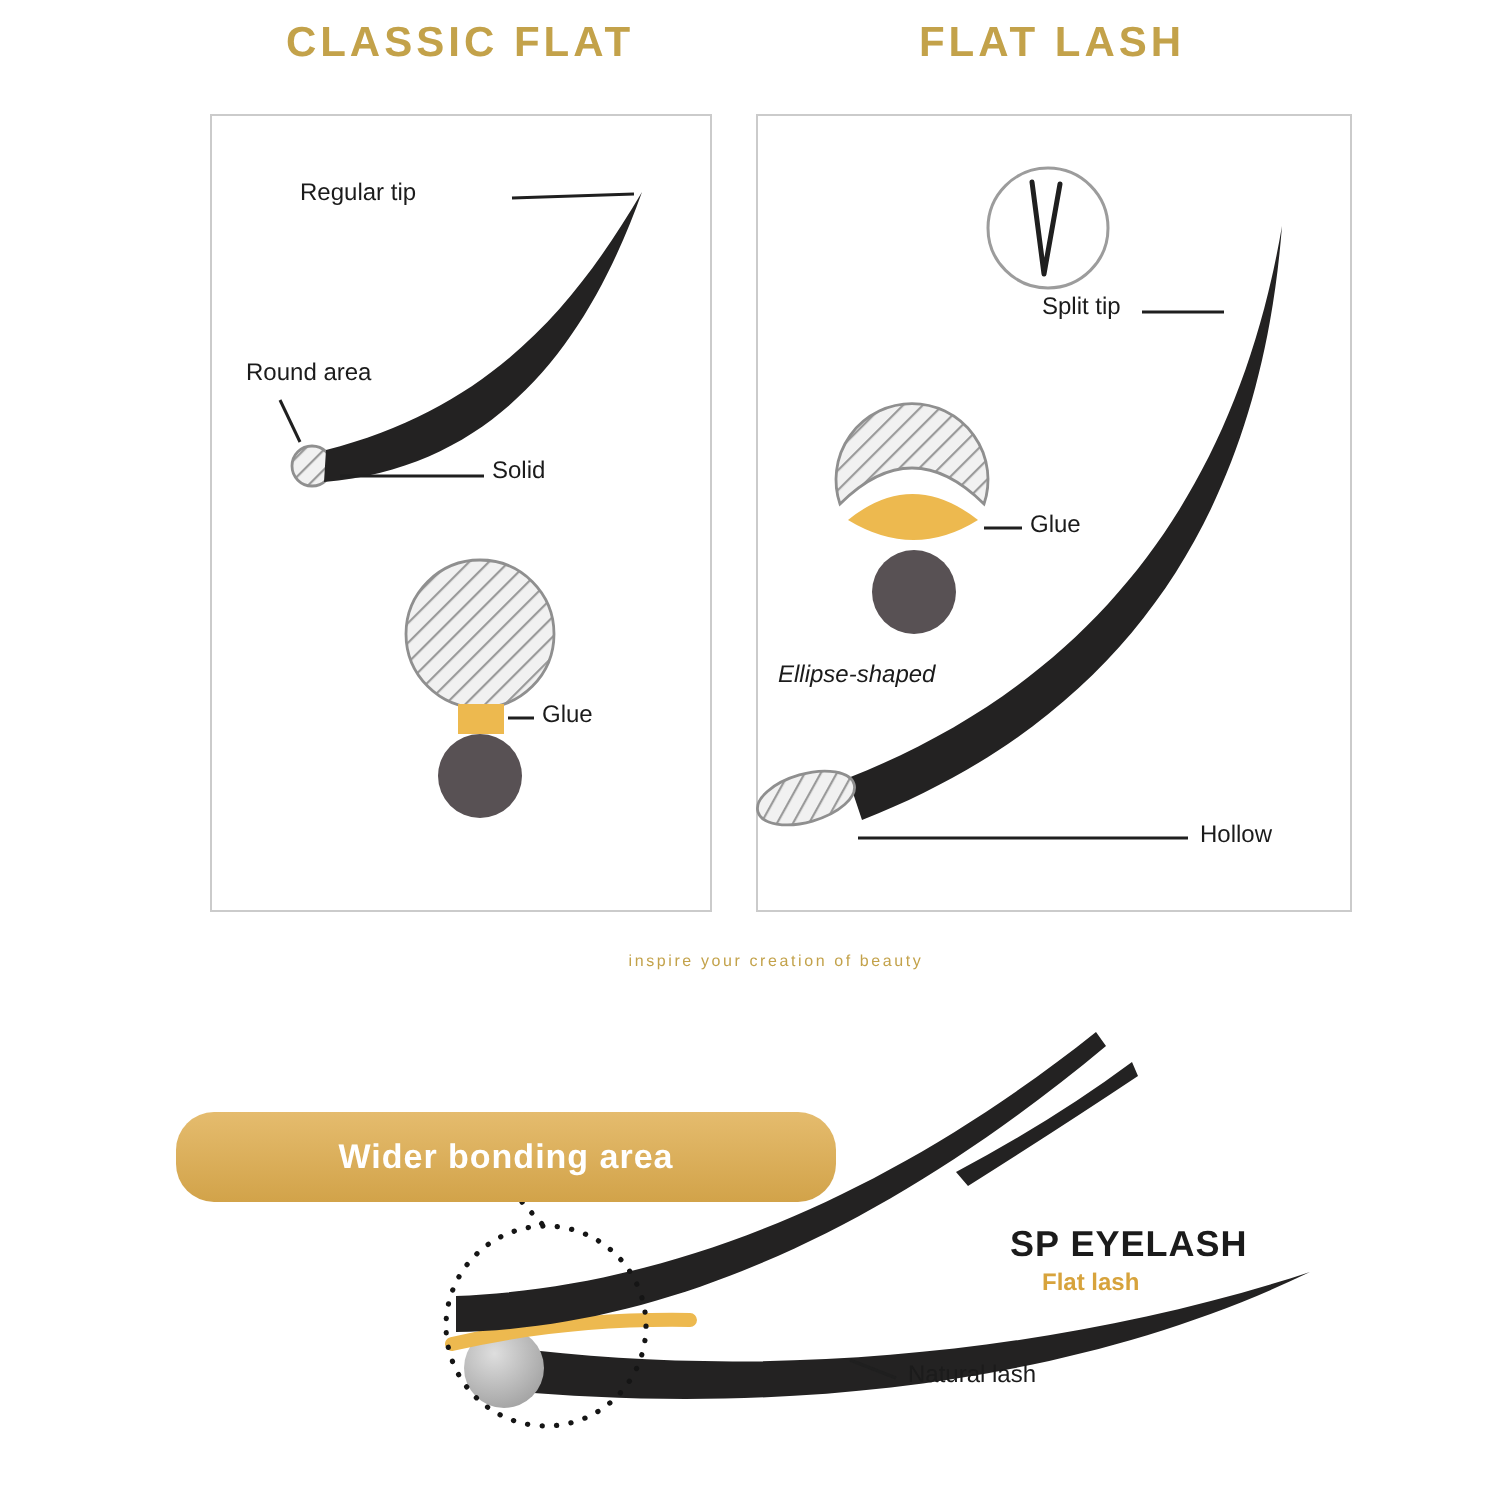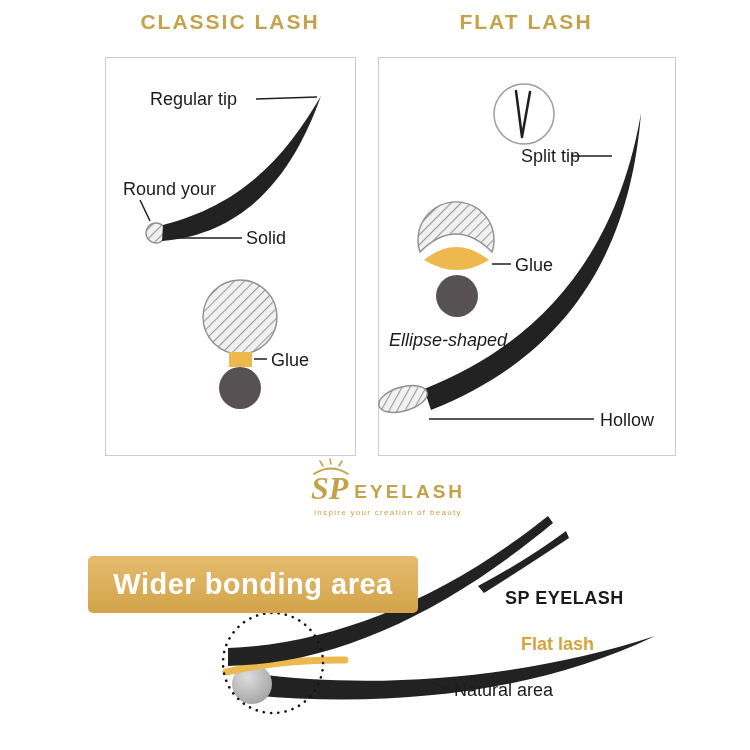--- a/index.html
+++ b/index.html
@@ -19,37 +19,37 @@
   }
   .panel{position:absolute;border:1px solid var(--box-border);background:#fff;}
   .panel-classic{left:105px;top:57px;width:249px;height:397px;}
   .panel-flat{left:378px;top:57px;width:296px;height:397px;}
   .art{position:absolute;left:0;top:0;width:750px;height:750px;}
   .hdr{position:absolute;text-align:center;color:var(--gold-text);font-weight:700;
        font-size:21px;letter-spacing:2px;white-space:nowrap;}
   .hdr-classic{left:105px;width:250px;top:10px;}
   .hdr-flat{left:378px;width:296px;top:10px;}
   .hdr-vs{left:355px;width:90px;top:2px;font-size:30px;letter-spacing:1px;}
-  .label{position:absolute;font-size:18px;font-weight:500;color:var(--label-text);white-space:nowrap;}
+  .label{position:absolute;font-size:12px;font-weight:500;color:var(--label-text);white-space:nowrap;}
   .lbl-regular-tip{left:150px;top:89px;}
   .lbl-round-shape{left:123px;top:179px;}
   .lbl-solid{left:246px;top:228px;text-align:right;}
   .lbl-glue-classic{left:271px;top:350px;}
   .lbl-split-tip{left:492px;top:146px;margin-left:29px;}
   .lbl-glue-flat{left:515px;top:255px;}
   .lbl-ellipse{left:389px;top:330px;font-style:italic;}
   .lbl-hollow{left:600px;top:410px;}
-  .lbl-brand{left:505px;top:588px;font-size:18px;font-weight:700;letter-spacing:.5px;}
+  .lbl-brand{left:505px;top:612px;font-size:18px;font-weight:700;letter-spacing:.5px;}
   .lbl-flatlash{left:521px;top:634px;color:var(--flat-lash-gold);font-weight:600;}
   .lbl-natural{left:454px;top:680px;}
   .banner{
-    position:absolute;left:88px;top:556px;width:330px;height:57px;border-radius:5px;
+    position:absolute;left:88px;top:556px;width:330px;height:45px;border-radius:19px;
     background:linear-gradient(180deg,rgba(255,255,255,.18),rgba(0,0,0,.06)),var(--banner-gold);
     display:flex;align-items:center;justify-content:center;
-    color:#fff;font-size:29px;font-weight:700;letter-spacing:.5px;
+    color:#fff;font-size:17px;font-weight:700;letter-spacing:.5px;
   }
   .logo{position:absolute;left:278px;top:472px;width:220px;display:flex;
         flex-direction:column;align-items:center;color:var(--gold-text);}
   .logo-row{display:flex;align-items:flex-end;gap:6px;position:relative;}
   .logo-sp{font-family:"Liberation Serif",serif;font-style:italic;font-weight:700;
            font-size:32px;line-height:1;position:relative;}
   .logo-icon{position:absolute;left:0px;top:-14px;overflow:visible;}
   .logo-name{font-weight:700;font-size:19px;letter-spacing:3px;line-height:1;padding-bottom:3px;}
   .logo-tag{font-size:8px;letter-spacing:1.3px;margin-top:4px;}
   
@@ -60,21 +60,21 @@
   .dark-dot{fill:var(--natural-lash-dark);}
   .cline{stroke:#1f1f1f;stroke-width:1.5;}
   .dotted{stroke:#151515;stroke-width:2.6;fill:none;stroke-linecap:round;
           stroke-dasharray:0.1 7.2;}
 </style>
 </head>
 <body>
 
 <div class="stage">
 
-  <div class="hdr hdr-classic">CLASSIC LASH</div>
+  <div class="hdr hdr-classic">CLASSIC FLAT</div>
   <div class="hdr hdr-flat">FLAT LASH</div>
 
   <div class="panel panel-classic"></div>
   <div class="panel panel-flat"></div>
 
   <svg class="art" viewBox="0 0 750 750">
     <defs>
       <pattern id="hatch" patternUnits="userSpaceOnUse" width="7" height="7" patternTransform="rotate(45)">
         <rect width="7" height="7" fill="#f1f1f1"></rect>
         <line x1="0" y1="0" x2="0" y2="7" stroke="#9a9a9a" stroke-width="2.2"></line>
@@ -116,41 +116,31 @@
       <path class="glue-stroke" d="M 226 672 Q 282 659 345 660" fill="none" stroke-width="7" stroke-linecap="round"></path>
       <path class="lash" d="M 228 648 C 330 644 440 602 548 516 L 553 523 C 446 612 336 664 228 666 Z"></path>
       <path class="lash" d="M 478 586 Q 527 560 566 531 L 569 538 Q 530 564 484 593 Z"></path>
       <circle cx="273" cy="663" r="50" class="dotted"></circle>
       <path d="M 261 601 L 271 612" class="dotted"></path>
       <line x1="448" y1="689" x2="425" y2="680" class="cline"></line>
     </g>
   </svg>
 
   <div class="label lbl-regular-tip">Regular tip</div>
-  <div class="label lbl-round-shape">Round your</div>
+  <div class="label lbl-round-shape">Round area</div>
   <div class="label lbl-solid">Solid</div>
   <div class="label lbl-glue-classic">Glue</div>
 
   <div class="label lbl-split-tip">Split tip</div>
   <div class="label lbl-glue-flat">Glue</div>
   <div class="label lbl-ellipse">Ellipse-shaped</div>
   <div class="label lbl-hollow">Hollow</div>
 
   <div class="logo">
-    <div class="logo-row">
-      <span class="logo-sp">
-        <svg class="logo-icon" width="40" height="18" viewBox="0 0 40 18">
-          <path d="M 3 16 Q 20 5 37 16" fill="none" stroke="#C3A24A" stroke-width="1.8" stroke-linecap="round"></path>
-          <path d="M 12 8 L 9 3 M 20 6 L 19 1 M 28 8 L 31 3" fill="none" stroke="#C3A24A" stroke-width="1.6" stroke-linecap="round"></path>
-        </svg>
-        <span>SP</span>
-      </span>
-      <span class="logo-name">EYELASH</span>
-    </div>
     <div class="logo-tag">inspire your creation of beauty</div>
   </div>
 
   <div class="banner">Wider bonding area</div>
   <div class="label lbl-brand">SP EYELASH</div>
   <div class="label lbl-flatlash">Flat lash</div>
-  <div class="label lbl-natural">Natural area</div>
+  <div class="label lbl-natural">Natural lash</div>
 
 </div>
 
 </body></html>

